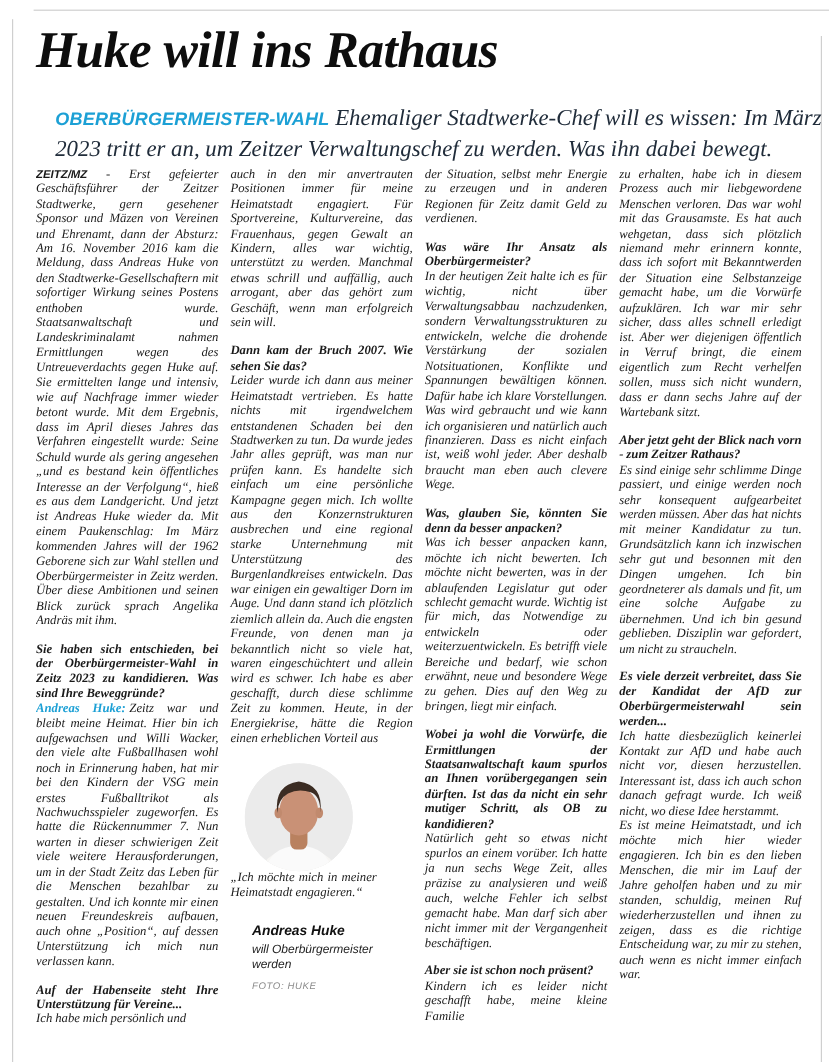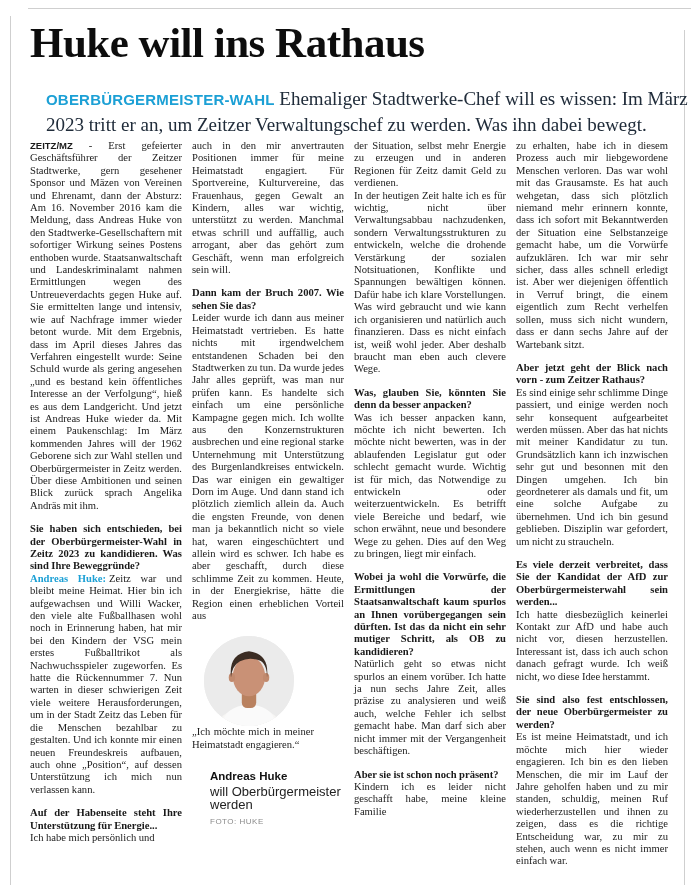--- a/index.html
+++ b/index.html
@@ -1,17 +1,17 @@
 <!DOCTYPE html>
 <html lang="de"><head>
 <meta charset="utf-8">
 <style>
   html,body{margin:0;padding:0;background:#ffffff;}
   .page{position:relative;width:691px;height:885px;background:#ffffff;overflow:hidden;
-        font-family:"Liberation Serif",serif;color:#1a1a1a;}
+        font-family:"Liberation Serif",serif;color:#1a1a1a;font-style:italic;}
   .rule{position:absolute;background:#cfcfcf;}
   .rule-top{left:28px;top:8px;width:663px;height:1px;}
   .rule-left{left:10px;top:16px;width:1px;height:869px;}
   .rule-right{left:684px;top:30px;width:1px;height:855px;}
 
   .headline{position:absolute;left:30px;top:18px;width:640px;
             font-family:"Liberation Serif",serif;font-weight:bold;
             font-size:43px;letter-spacing:-0.5px;color:#0d0d0d;margin:0;}
   .standfirst{position:absolute;left:46px;top:86px;width:650px;margin:0;
               font-size:19px;line-height:25px;color:#202c3a;}
@@ -26,21 +26,21 @@
   .col p.q{margin-top:11px;font-weight:bold;}
   .lead-tag{font-family:"Liberation Sans",sans-serif;font-weight:bold;font-size:9.5px;}
   .name-tag{font-weight:bold;color:#1CA0D5;margin-right:3px;}
 
   .media{margin-top:14px;}
   .photo{width:90px;height:90px;border-radius:50%;overflow:hidden;background:#ebebeb;margin-left:12px;}
   .pullquote{margin:16px 0 0 18px;width:122px;font-size:18px;line-height:23px;
              color:#1c1c1c;text-align:center;hyphens:manual;}
   .attr{margin-left:18px;font-family:"Liberation Sans",sans-serif;}
   .attr-name{margin-top:19px;font-weight:bold;font-size:11.5px;color:#111;}
-  .attr-role{font-size:13px;color:#222;margin-top:2px;}
+  .attr-role{font-size:10px;color:#222;margin-top:2px;}
   .attr-credit{font-size:8px;color:#8a8a8a;letter-spacing:0.5px;margin-top:4px;}
   .attr div{line-height:13px;}
 </style>
 </head>
 <body>
 
 <div class="page">
   <div class="rule rule-top"></div>
   <div class="rule rule-left"></div>
   <div class="rule rule-right"></div>
@@ -48,21 +48,21 @@
   <h1 class="headline">Huke will ins Rathaus</h1>
 
   <p class="standfirst"><span class="kicker">OBERBÜRGERMEISTER-WAHL</span><span> Ehemaliger Stadtwerke-Chef will es wissen: Im März 2023 tritt er an, um Zeitzer Verwaltungschef zu werden. Was ihn dabei bewegt.</span></p>
 
   <div class="columns">
 
     <div class="col">
       <p><span class="lead-tag">ZEITZ/MZ</span><span> - </span><span>Erst gefeierter Geschäftsführer der Zeitzer Stadtwerke, gern gesehener Sponsor und Mäzen von Vereinen und Ehrenamt, dann der Absturz: Am 16. November 2016 kam die Meldung, dass Andreas Huke von den Stadtwerke-Gesellschaftern mit sofortiger Wirkung seines Postens enthoben wurde. Staatsanwaltschaft und Landeskriminalamt nahmen Ermittlungen wegen des Untreueverdachts gegen Huke auf. Sie ermittelten lange und intensiv, wie auf Nachfrage immer wieder betont wurde. Mit dem Ergebnis, dass im April dieses Jahres das Verfahren eingestellt wurde: Seine Schuld wurde als gering angesehen „und es bestand kein öffentliches Interesse an der Verfolgung“, hieß es aus dem Landgericht. Und jetzt ist Andreas Huke wieder da. Mit einem Paukenschlag: Im März kommenden Jahres will der 1962 Geborene sich zur Wahl stellen und Oberbürgermeister in Zeitz werden. Über diese Ambitionen und seinen Blick zurück sprach Angelika Andräs mit ihm.</span></p>
       <p class="q">Sie haben sich entschieden, bei der Oberbürgermeister-Wahl in Zeitz 2023 zu kandidieren. Was sind Ihre Beweggründe?</p>
       <p><span class="name-tag">Andreas Huke:</span><span>Zeitz war und bleibt meine Heimat. Hier bin ich aufgewachsen und Willi Wacker, den viele alte Fußballhasen wohl noch in Erinnerung haben, hat mir bei den Kindern der VSG mein erstes Fußballtrikot als Nachwuchsspieler zugeworfen. Es hatte die Rückennummer 7. Nun warten in dieser schwierigen Zeit viele weitere Herausforderungen, um in der Stadt Zeitz das Leben für die Menschen bezahlbar zu gestalten. Und ich konnte mir einen neuen Freundeskreis aufbauen, auch ohne „Position“, auf dessen Unterstützung ich mich nun verlassen kann.</span></p>
-      <p class="q">Auf der Habenseite steht Ihre Unterstützung für Energie...</p>
+      <p class="q">Auf der Habenseite steht Ihre Unterstützung für Vereine...</p>
       <p>Ich habe mich persönlich und</p>
     </div>
 
     <div class="col">
       <p>auch in den mir anvertrauten Positionen immer für meine Heimatstadt engagiert. Für Sportvereine, Kulturvereine, das Frauenhaus, gegen Gewalt an Kindern, alles war wichtig, unterstützt zu werden. Manchmal etwas schrill und auffällig, auch arrogant, aber das gehört zum Geschäft, wenn man erfolgreich sein will.</p>
       <p class="q">Dann kam der Bruch 2007. Wie sehen Sie das?</p>
       <p>Leider wurde ich dann aus meiner Heimatstadt vertrieben. Es hatte nichts mit irgendwelchem entstandenen Schaden bei den Stadtwerken zu tun. Da wurde jedes Jahr alles geprüft, was man nur prüfen kann. Es handelte sich einfach um eine persönliche Kampagne gegen mich. Ich wollte aus den Konzernstrukturen ausbrechen und eine regional starke Unternehmung mit Unterstützung des Burgenlandkreises entwickeln. Das war einigen ein gewaltiger Dorn im Auge. Und dann stand ich plötzlich ziemlich allein da. Auch die engsten Freunde, von denen man ja bekanntlich nicht so viele hat, waren eingeschüchtert und allein wird es schwer. Ich habe es aber geschafft, durch diese schlimme Zeit zu kommen. Heute, in der Energiekrise, hätte die Region einen erheblichen Vorteil aus</p>
 
       <div class="media">
         <div class="photo">
@@ -81,33 +81,33 @@
         <div class="attr">
           <div class="attr-name">Andreas Huke</div>
           <div class="attr-role">will Oberbürgermeister werden</div>
           <div class="attr-credit">FOTO: HUKE</div>
         </div>
       </div>
     </div>
 
     <div class="col">
       <p>der Situation, selbst mehr Energie zu erzeugen und in anderen Regionen für Zeitz damit Geld zu verdienen.</p>
+      <p class="q">Was wäre Ihr Ansatz als Oberbürgermeister?</p>
       <p>In der heutigen Zeit halte ich es für wichtig, nicht über Verwaltungsabbau nachzudenken, sondern Verwaltungsstrukturen zu entwickeln, welche die drohende Verstärkung der sozialen Notsituationen, Konflikte und Spannungen bewältigen können. Dafür habe ich klare Vorstellungen. Was wird gebraucht und wie kann ich organisieren und natürlich auch finanzieren. Dass es nicht einfach ist, weiß wohl jeder. Aber deshalb braucht man eben auch clevere Wege.</p>
       <p class="q">Was, glauben Sie, könnten Sie denn da besser anpacken?</p>
       <p>Was ich besser anpacken kann, möchte ich nicht bewerten. Ich möchte nicht bewerten, was in der ablaufenden Legislatur gut oder schlecht gemacht wurde. Wichtig ist für mich, das Notwendige zu entwickeln oder weiterzuentwickeln. Es betrifft viele Bereiche und bedarf, wie schon erwähnt, neue und besondere Wege zu gehen. Dies auf den Weg zu bringen, liegt mir einfach.</p>
       <p class="q">Wobei ja wohl die Vorwürfe, die Ermittlungen der Staatsanwaltschaft kaum spurlos an Ihnen vorübergegangen sein dürften. Ist das da nicht ein sehr mutiger Schritt, als OB zu kandidieren?</p>
-      <p>Natürlich geht so etwas nicht spurlos an einem vorüber. Ich hatte ja nun sechs Jahre Zeit, alles präzise zu analysieren und weiß auch, welche Fehler ich selbst gemacht habe. Man darf sich aber nicht immer mit der Vergangenheit beschäftigen.</p>
+      <p>Natürlich geht so etwas nicht spurlos an einem vorüber. Ich hatte ja nun sechs Wege Zeit, alles präzise zu analysieren und weiß auch, welche Fehler ich selbst gemacht habe. Man darf sich aber nicht immer mit der Vergangenheit beschäftigen.</p>
       <p class="q">Aber sie ist schon noch präsent?</p>
       <p>Kindern ich es leider nicht geschafft habe, meine kleine Familie</p>
     </div>
 
     <div class="col">
       <p>zu erhalten, habe ich in diesem Prozess auch mir liebgewordene Menschen verloren. Das war wohl mit das Grausamste. Es hat auch wehgetan, dass sich plötzlich niemand mehr erinnern konnte, dass ich sofort mit Bekanntwerden der Situation eine Selbstanzeige gemacht habe, um die Vorwürfe aufzuklären. Ich war mir sehr sicher, dass alles schnell erledigt ist. Aber wer diejenigen öffentlich in Verruf bringt, die einem eigentlich zum Recht verhelfen sollen, muss sich nicht wundern, dass er dann sechs Jahre auf der Wartebank sitzt.</p>
       <p class="q">Aber jetzt geht der Blick nach vorn - zum Zeitzer Rathaus?</p>
       <p>Es sind einige sehr schlimme Dinge passiert, und einige werden noch sehr konsequent aufgearbeitet werden müssen. Aber das hat nichts mit meiner Kandidatur zu tun. Grundsätzlich kann ich inzwischen sehr gut und besonnen mit den Dingen umgehen. Ich bin geordneterer als damals und fit, um eine solche Aufgabe zu übernehmen. Und ich bin gesund geblieben. Disziplin war gefordert, um nicht zu straucheln.</p>
       <p class="q">Es viele derzeit verbreitet, dass Sie der Kandidat der AfD zur Oberbürgermeisterwahl sein werden...</p>
       <p>Ich hatte diesbezüglich keinerlei Kontakt zur AfD und habe auch nicht vor, diesen herzustellen. Interessant ist, dass ich auch schon danach gefragt wurde. Ich weiß nicht, wo diese Idee herstammt.</p>
-      <p class="q">Sie sind also fest entschlossen, der neue Oberbürgermeister zu werden?</p>
       <p>Es ist meine Heimatstadt, und ich möchte mich hier wieder engagieren. Ich bin es den lieben Menschen, die mir im Lauf der Jahre geholfen haben und zu mir standen, schuldig, meinen Ruf wiederherzustellen und ihnen zu zeigen, dass es die richtige Entscheidung war, zu mir zu stehen, auch wenn es nicht immer einfach war.</p>
     </div>
 
   </div>
 </div>
 
 </body></html>

